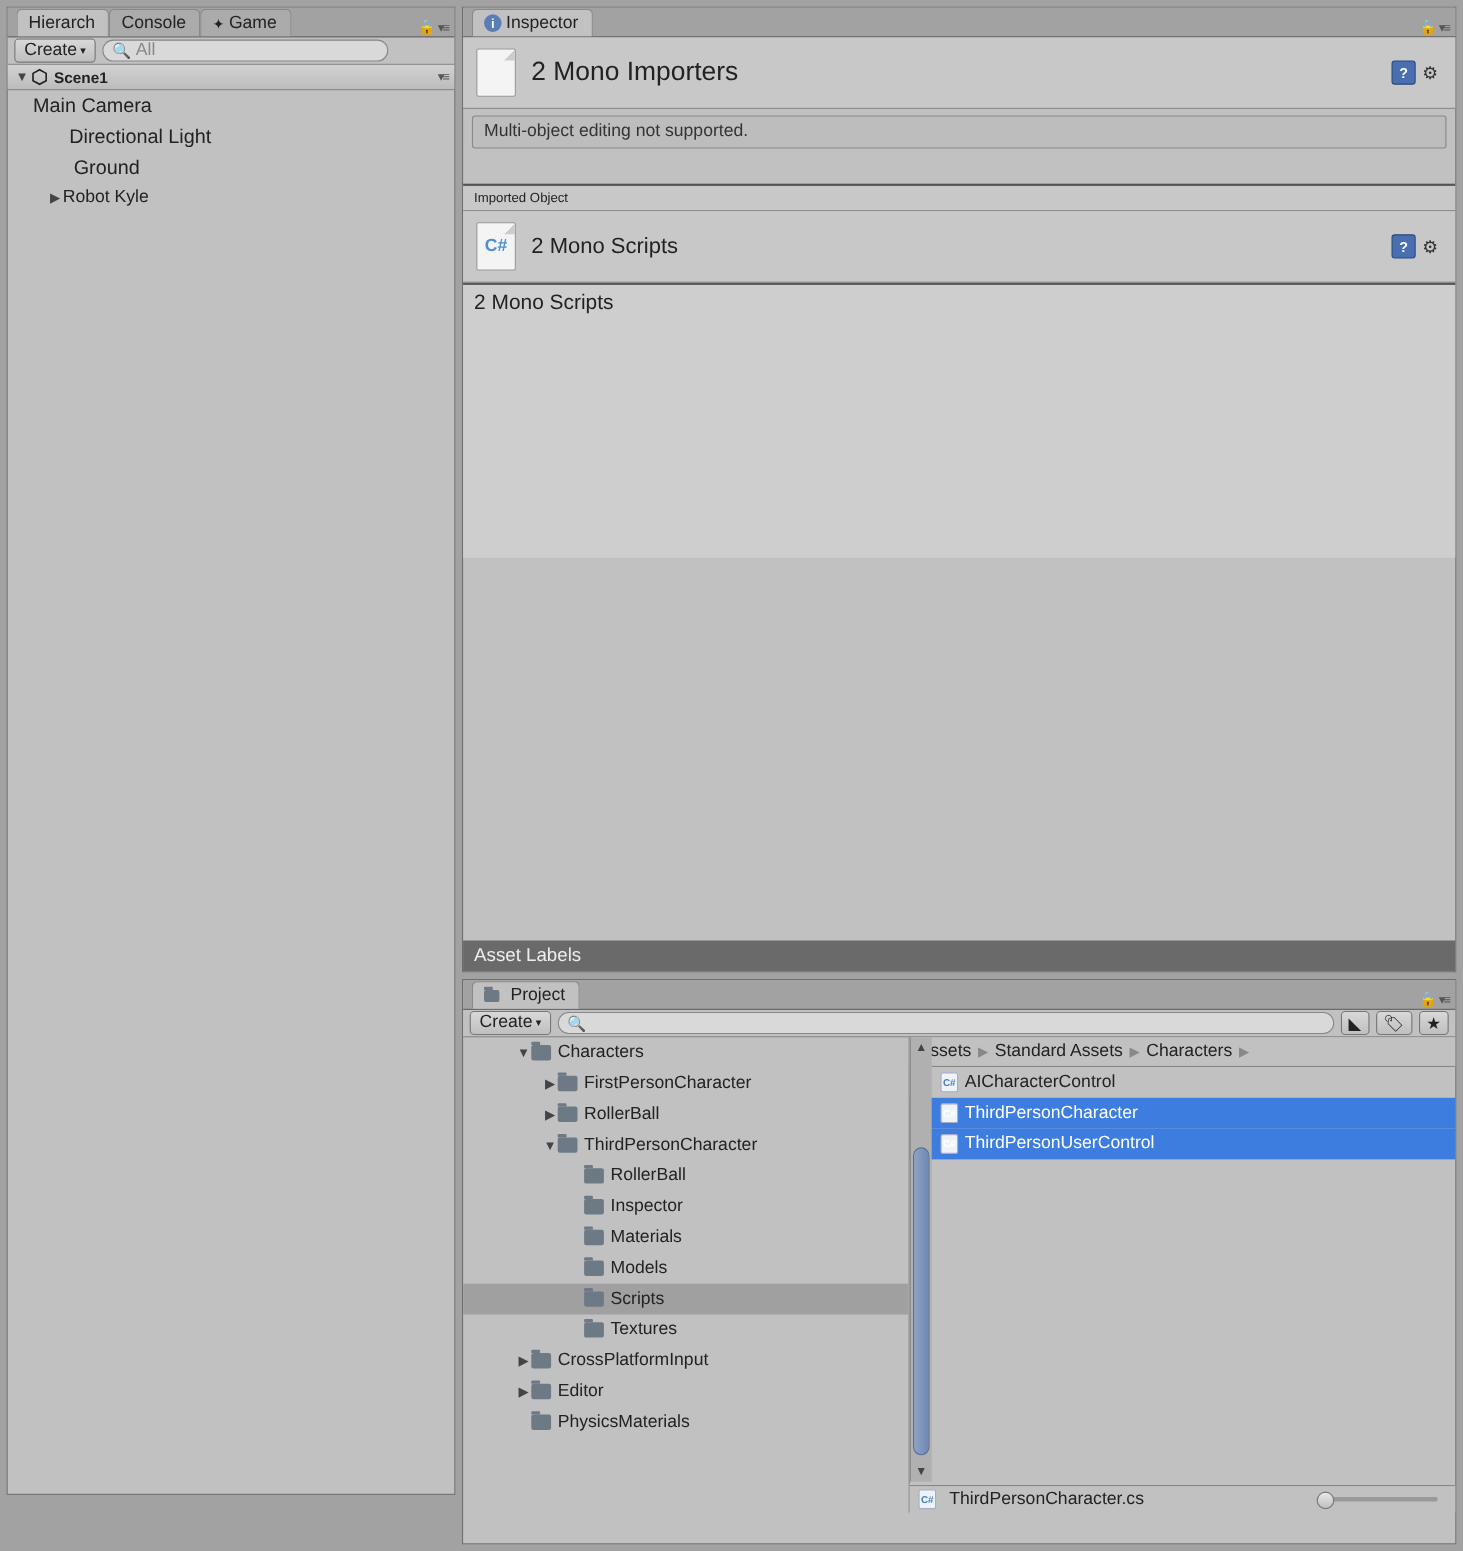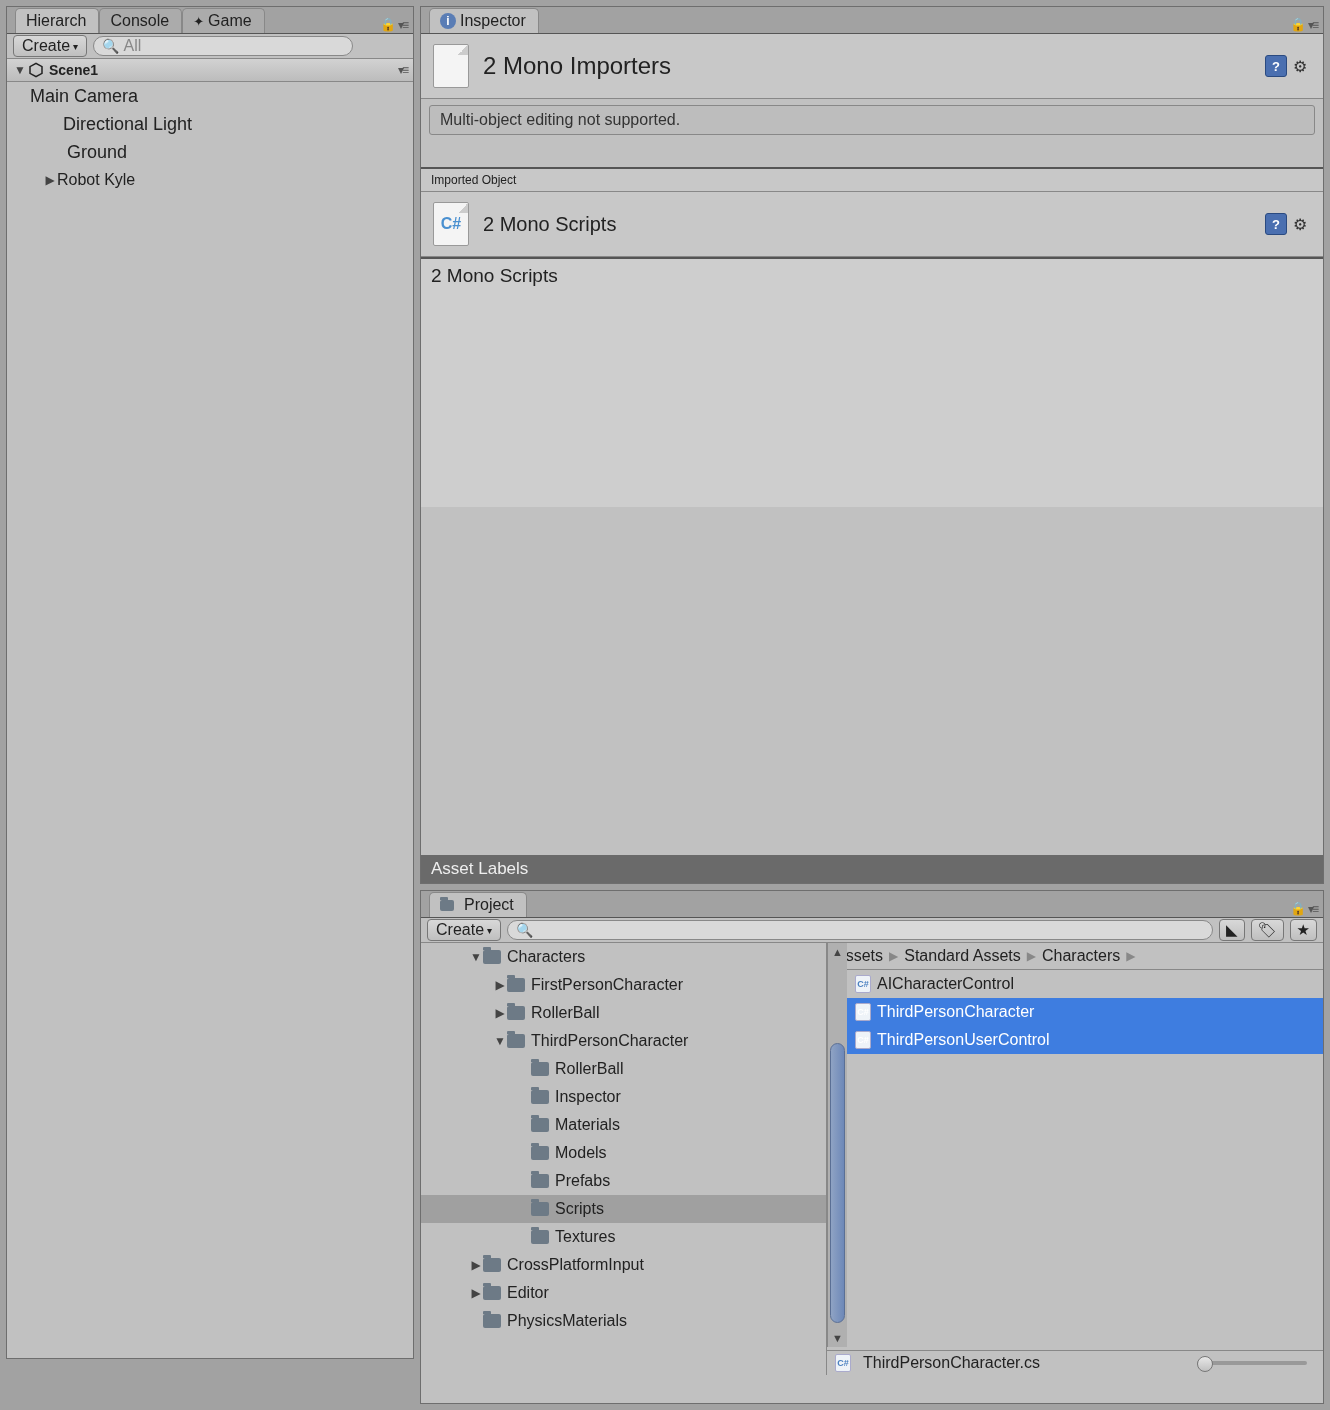--- a/index.html
+++ b/index.html
@@ -181,24 +181,20 @@
           <span>Inspector</span>
         </div>
       <div class="row" style="padding-left:110px">
           <span class="ico-folder"></span>
           <span>Materials</span>
         </div>
       <div class="row" style="padding-left:110px">
           <span class="ico-folder"></span>
           <span>Models</span>
         </div>
-      <div class="row" style="padding-left:110px">
-          <span class="ico-folder"></span>
-          <span>Prefabs</span>
-        </div>
       <div class="row sel" style="padding-left:110px">
           <span class="ico-folder"></span>
           <span>Scripts</span>
         </div>
       <div class="row" style="padding-left:110px">
           <span class="ico-folder"></span>
           <span>Textures</span>
         </div>
       <div class="row" style="padding-left:48px">
           <span class="fold">▶</span>

